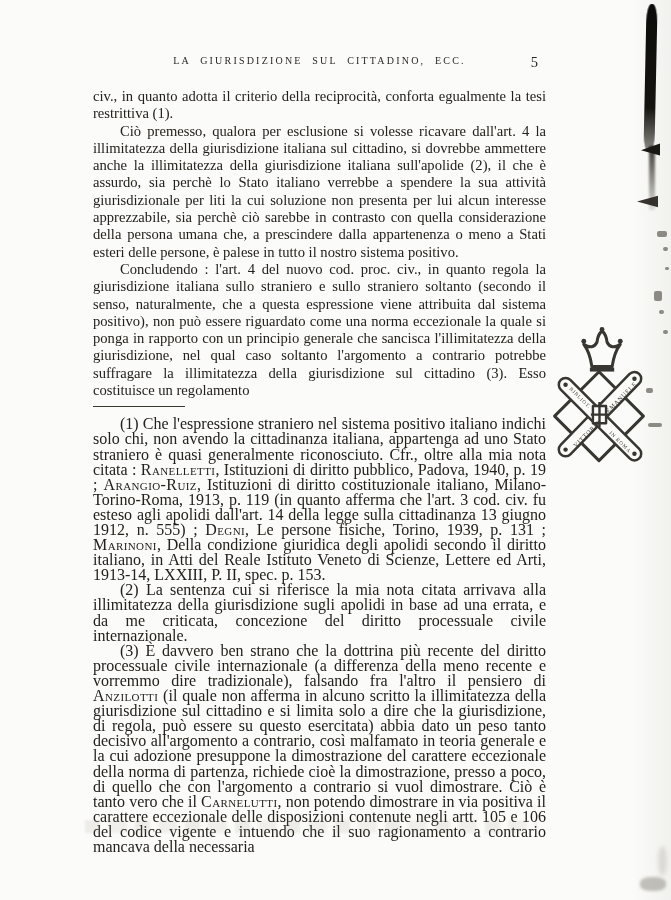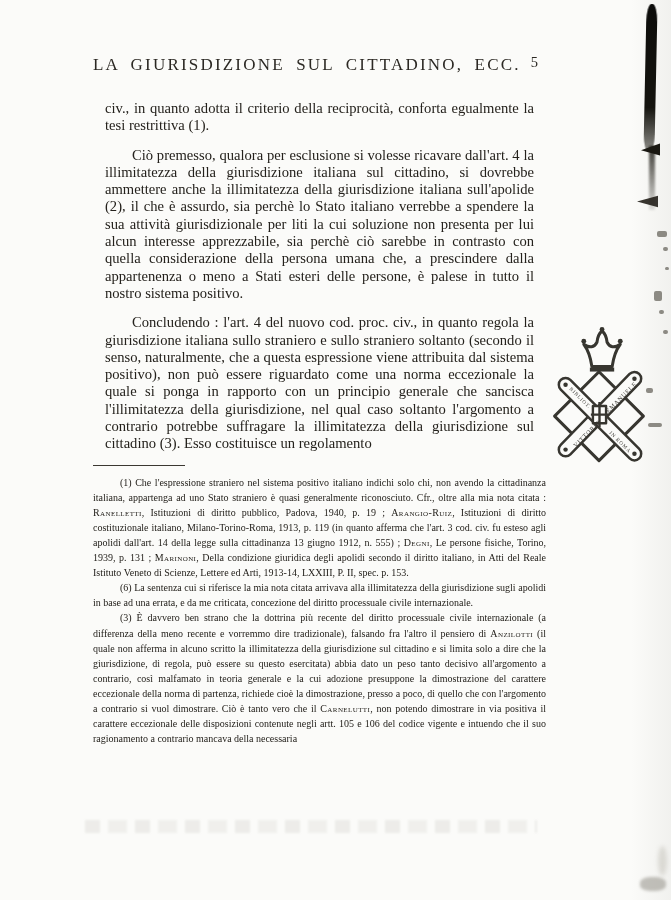--- a/index.html
+++ b/index.html
@@ -10,46 +10,46 @@
     background:
       linear-gradient(90deg, rgba(0,0,0,0) 0 94%, rgba(110,108,98,.07) 100%),
       #fbfbf9;
     overflow:hidden;
     font-family:"Liberation Serif","DejaVu Serif",serif;
     color:#24211c;
   }
   
   .header{position:absolute;left:93px;top:55px;width:453px;height:16px;}
   .running-title{
-    text-align:left;
-    font-size:17px;letter-spacing:2.2px;word-spacing:5px;
+    text-align:center;
+    font-size:10px;letter-spacing:2.2px;word-spacing:5px;
     color:#2b2823;
   }
   .page-number{
     position:absolute;right:8px;top:-1px;
     font-size:14.5px;color:#2b2823;
   }
   
   .column{position:absolute;left:93px;top:88px;width:453px;}
   .body-text p{
-    margin:12px;
+    margin:0;
     font-size:14.6px;line-height:17.3px;
     text-align:justify;
     hyphens:auto;-webkit-hyphens:auto;
   }
   .body-text p.indent{text-indent:27px;}
   .i{}
   .sc{font-variant:small-caps;letter-spacing:.4px;}
   .fn-separator{
     width:92px;border:0;border-top:1.6px solid #3b3832;
     margin:7px 0 9px 0;
   }
   .footnotes p{
     margin:0;
-    font-size:10px;line-height:15.1px;
+    font-size:16px;line-height:15.1px;
     text-align:justify;text-indent:27px;
     hyphens:auto;-webkit-hyphens:auto;
   }
   
   .stamp{position:absolute;left:551px;top:326px;width:98px;height:154px;opacity:.86;}
   .stamp *{vector-effect:non-scaling-stroke;}
   
   .art{position:absolute;pointer-events:none;}
   .streak-main{left:645px;top:4px;width:11px;height:148px;
     background:linear-gradient(180deg,#0c0c0a 0%,#15140f 70%,rgba(40,38,30,.5) 100%);
@@ -91,21 +91,21 @@
 
   <div class="column">
     <div class="body-text" id="body-text">
         <p><span>civ., in quanto adotta il criterio della reciprocità, conforta egualmente la tesi restrittiva (1).</span></p>
         <p class="indent"><span>Ciò premesso, qualora per esclusione si volesse ricavare dall'art. 4 la illimitatezza della giurisdizione italiana sul cittadino, si dovrebbe ammettere anche la illimitatezza della giurisdizione italiana sull'apolide (2), il che è assurdo, sia perchè lo Stato italiano verrebbe a spendere la sua attività giurisdizionale per liti la cui soluzione non presenta per lui alcun interesse apprezzabile, sia perchè ciò sarebbe in contrasto con quella considerazione della persona umana che, a prescindere dalla appartenenza o meno a Stati esteri delle persone, è palese in tutto il nostro sistema positivo.</span></p>
         <p class="indent"><span>Concludendo : l'art. 4 del nuovo cod. proc. civ., in quanto regola la giurisdizione italiana sullo straniero e sullo straniero soltanto (secondo il senso, naturalmente, che a questa espressione viene attribuita dal sistema positivo), non può essere riguardato come una norma eccezionale la quale si ponga in rapporto con un principio generale che sancisca l'illimitatezza della giurisdizione, nel qual caso soltanto l'argomento </span><span class="i">a contrario</span><span> potrebbe suffragare la illimitatezza della giurisdizione sul cittadino (3). Esso costituisce un regolamento</span></p>
       </div>
     <hr class="fn-separator">
     <div class="footnotes" id="footnotes">
         <p class="indent"><span>(1) Che l'espressione straniero nel sistema positivo italiano indichi solo chi, non avendo la cittadinanza italiana, appartenga ad uno Stato straniero è quasi generalmente riconosciuto. Cfr., oltre alla mia nota citata : </span><span class="sc">Ranelletti</span><span>, </span><span class="i">Istituzioni di diritto pubblico</span><span>, Padova, 1940, p. 19 ; </span><span class="sc">Arangio-Ruiz</span><span>, </span><span class="i">Istituzioni di diritto costituzionale italiano</span><span>, Milano-Torino-Roma, 1913, p. 119 (in quanto afferma che l'art. 3 cod. civ. fu esteso agli apolidi dall'art. 14 della legge sulla cittadinanza 13 giugno 1912, n. 555) ; </span><span class="sc">Degni</span><span>, </span><span class="i">Le persone fisiche</span><span>, Torino, 1939, p. 131 ; </span><span class="sc">Marinoni</span><span>, </span><span class="i">Della condizione giuridica degli apolidi secondo il diritto italiano</span><span>, in </span><span class="i">Atti del Reale Istituto Veneto di Scienze, Lettere ed Arti</span><span>, 1913-14, LXXIII, P. II, spec. p. 153.</span></p>
-        <p class="indent"><span>(6) La sentenza cui si riferisce la mia nota citata arrivava alla illimitatezza della giurisdizione sugli apolidi in base ad una errata, e da me criticata, concezione del diritto processuale civile internazionale.</span></p>
+        <p class="indent"><span>(2) La sentenza cui si riferisce la mia nota citata arrivava alla illimitatezza della giurisdizione sugli apolidi in base ad una errata, e da me criticata, concezione del diritto processuale civile internazionale.</span></p>
         <p class="indent"><span>(3) È davvero ben strano che la dottrina più recente del diritto processuale civile internazionale (a differenza della meno recente e vorremmo dire tradizionale), falsando fra l'altro il pensiero di </span><span class="sc">Anzilotti</span><span> (il quale non afferma in alcuno scritto la illimitatezza della giurisdizione sul cittadino e si limita solo a dire che la giurisdizione, </span><span class="i">di regola</span><span>, può essere su questo esercitata) abbia dato un peso tanto decisivo all'argomento </span><span class="i">a contrario</span><span>, così malfamato in teoria generale e la cui adozione presuppone la dimostrazione del carattere eccezionale della norma di partenza, richiede cioè la dimostrazione, presso a poco, di quello che con l'argomento </span><span class="i">a contrario</span><span> si vuol dimostrare. Ciò è tanto vero che il </span><span class="sc">Carnelutti</span><span>, non potendo dimostrare in via positiva il carattere eccezionale delle disposizioni contenute negli artt. 105 e 106 del codice vigente e intuendo che il suo ragionamento </span><span class="i">a contrario</span><span> mancava della necessaria</span></p>
       </div>
   </div>
 
   <svg class="stamp" viewBox="0 0 96 152" xmlns="http://www.w3.org/2000/svg">
     <g stroke="#181610" fill="none" stroke-linejoin="round">
 
       <g>
         <path d="M40 40 Q38 26 32 18 Q41 24 45 16 Q46 8 50 5 Q54 8 55 16 Q59 24 68 18 Q62 26 60 40 Z" stroke-width="3"></path>
         <circle cx="32" cy="15" r="2.4" fill="#181610" stroke="none"></circle>

